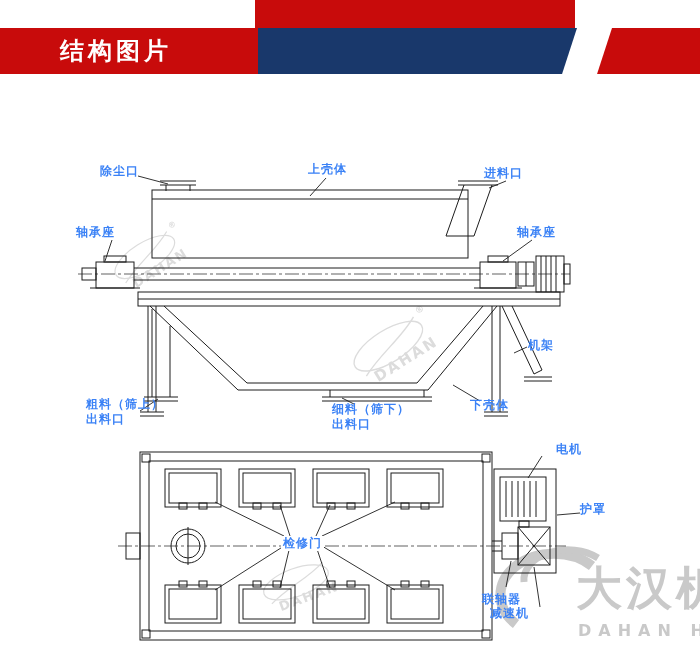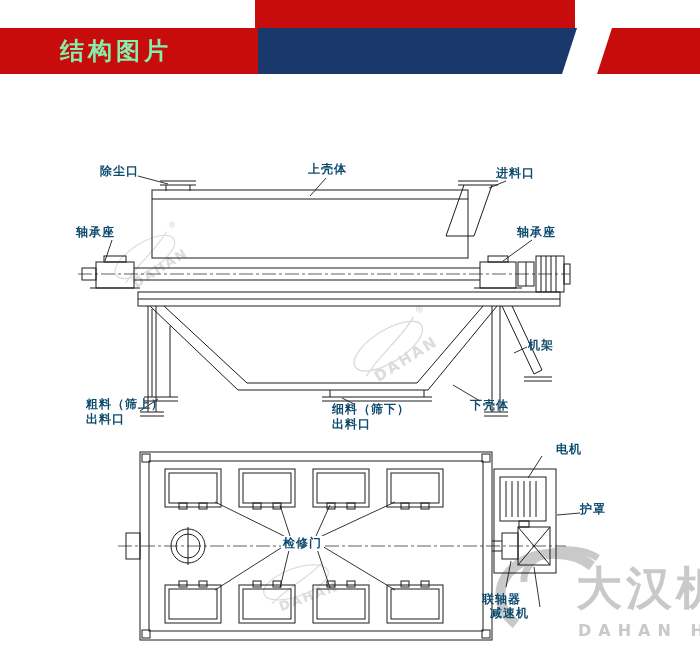--- a/index.html
+++ b/index.html
@@ -8,41 +8,41 @@
   }
   *{box-sizing:border-box}
   body{margin:0;background:#fff;font-family:"DejaVu Sans","Liberation Sans",sans-serif}
   .page{position:relative;width:700px;height:664px;background:#fff;overflow:hidden}
 
   
   .hdr{position:absolute;inset:0;height:80px;z-index:3;pointer-events:none}
   .strip-top{position:absolute;left:255px;top:0;width:320px;height:28px;background:var(--red)}
   .title-block{position:absolute;left:0;top:28px;width:258px;height:46px;background:var(--red);
                display:flex;align-items:center;padding-left:60px}
-  .title-block span{color:#86efac;font-size:24px;font-weight:bold;letter-spacing:4px}
+  .title-block span{color:#ffffff;font-size:24px;font-weight:bold;letter-spacing:4px}
   .navy-band{position:absolute;left:255px;top:28px;width:322px;height:46px;background:var(--navy);
              transform:skewX(-18deg);transform-origin:top left}
   .red-accent{position:absolute;left:612px;top:28px;width:130px;height:46px;background:var(--red);
               transform:skewX(-18deg);transform-origin:top left}
 
   
   svg{position:absolute;left:0;top:0;z-index:1}
   .ln rect,.ln line,.ln path,.ln circle,.ln ellipse,.ln polyline,.ln polygon{
     stroke:var(--line);fill:none;stroke-width:1}
   .ldr line{stroke:var(--line);stroke-width:0.9;fill:none}
   .cl{stroke:var(--line);stroke-width:0.7;fill:none;stroke-dasharray:14 3 3 3}
   .wm-small ellipse,.wm-small path{stroke:var(--watermark_light);fill:none;stroke-width:1.2}
   .wm-small text{fill:var(--watermark_light);font-size:13px;font-weight:bold;letter-spacing:2px;stroke:none}
   .wm-small .reg{font-size:8px;letter-spacing:0}
   .wm-swoosh{stroke:var(--watermark);fill:none}
   .wm-big-text{fill:var(--watermark);font-size:46px;font-weight:bold;letter-spacing:4px}
   .wm-big-sub{fill:var(--watermark);font-size:16px;font-weight:bold;letter-spacing:7px}
 
   
-  .lbl{position:absolute;z-index:2;font-size:12px;font-weight:bold;color:#0c4a6e;
+  .lbl{position:absolute;z-index:2;font-size:12px;font-weight:bold;color:#3b82f6;
        line-height:15px;letter-spacing:1px;white-space:nowrap}
   .lbl.bg{background:#fff;padding:0 2px}
 </style>
 </head>
 <body>
 
 <div class="page">
 
   <div class="hdr">
     <div class="strip-top"></div>
@@ -288,21 +288,21 @@
         <line x1="284" y1="546" x2="215" y2="590"></line>
         <line x1="290" y1="546" x2="280" y2="588"></line>
         <line x1="316" y1="546" x2="330" y2="588"></line>
         <line x1="322" y1="546" x2="395" y2="590"></line>
       </g>
     </g>
   </svg>
 
   <div class="lbl" style="left:100px;top:164px">除尘口</div>
   <div class="lbl" style="left:308px;top:162px">上壳体</div>
-  <div class="lbl" style="left:496px;top:166px">进料口</div>
+  <div class="lbl" style="left:484px;top:166px">进料口</div>
   <div class="lbl" style="left:76px;top:225px">轴承座</div>
   <div class="lbl" style="left:517px;top:225px">轴承座</div>
   <div class="lbl" style="left:528px;top:338px">机架</div>
 
   <div class="lbl" style="left:86px;top:397px">
     <div>粗料（筛上）</div>
     <div>出料口</div>
   </div>
   <div class="lbl" style="left:332px;top:402px">
     <div>细料（筛下）</div>

